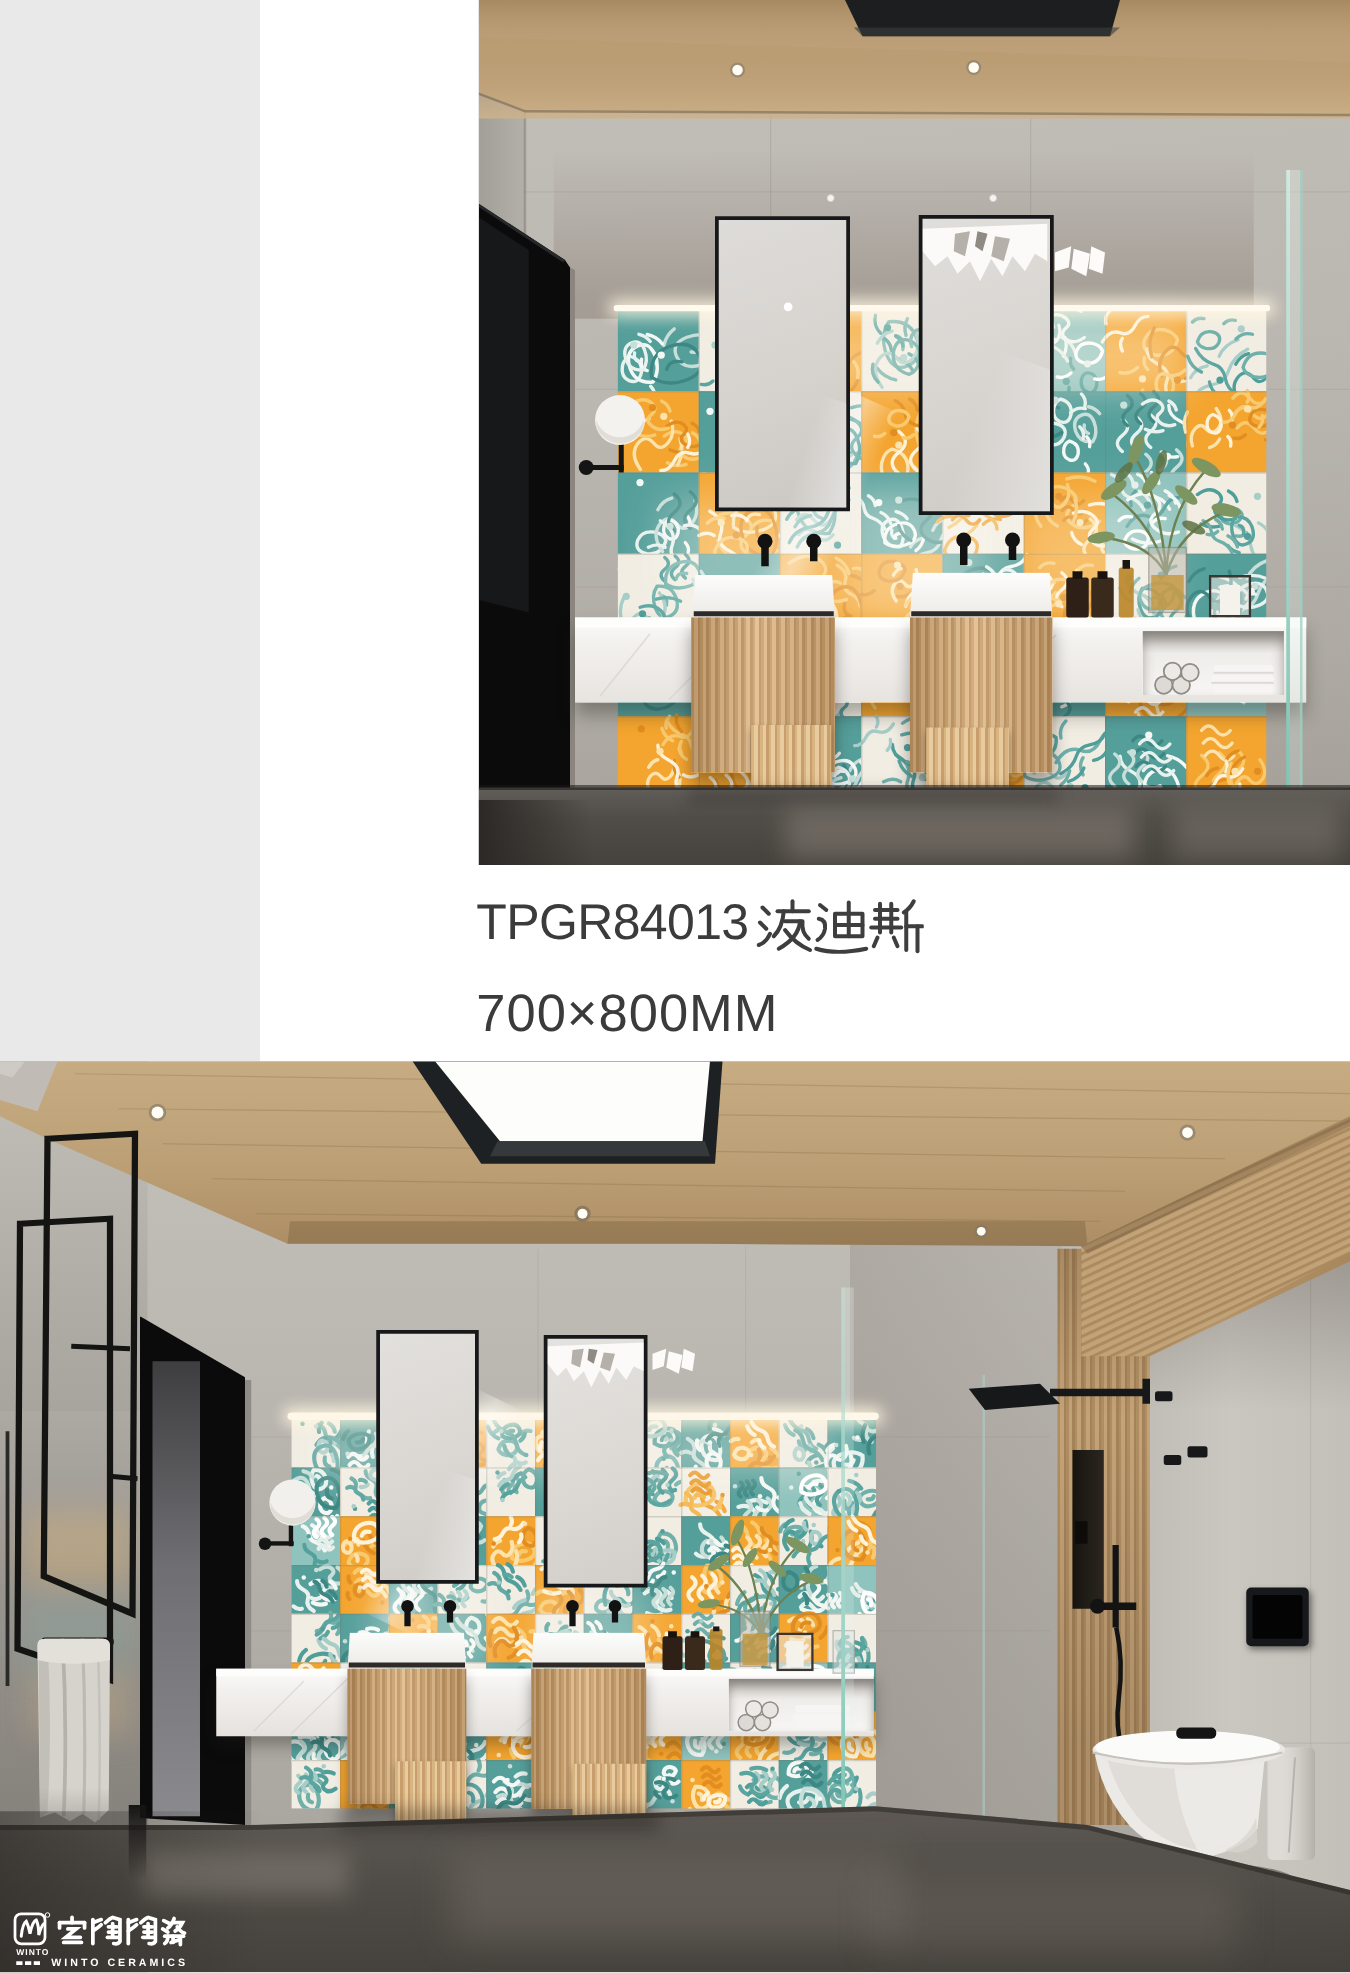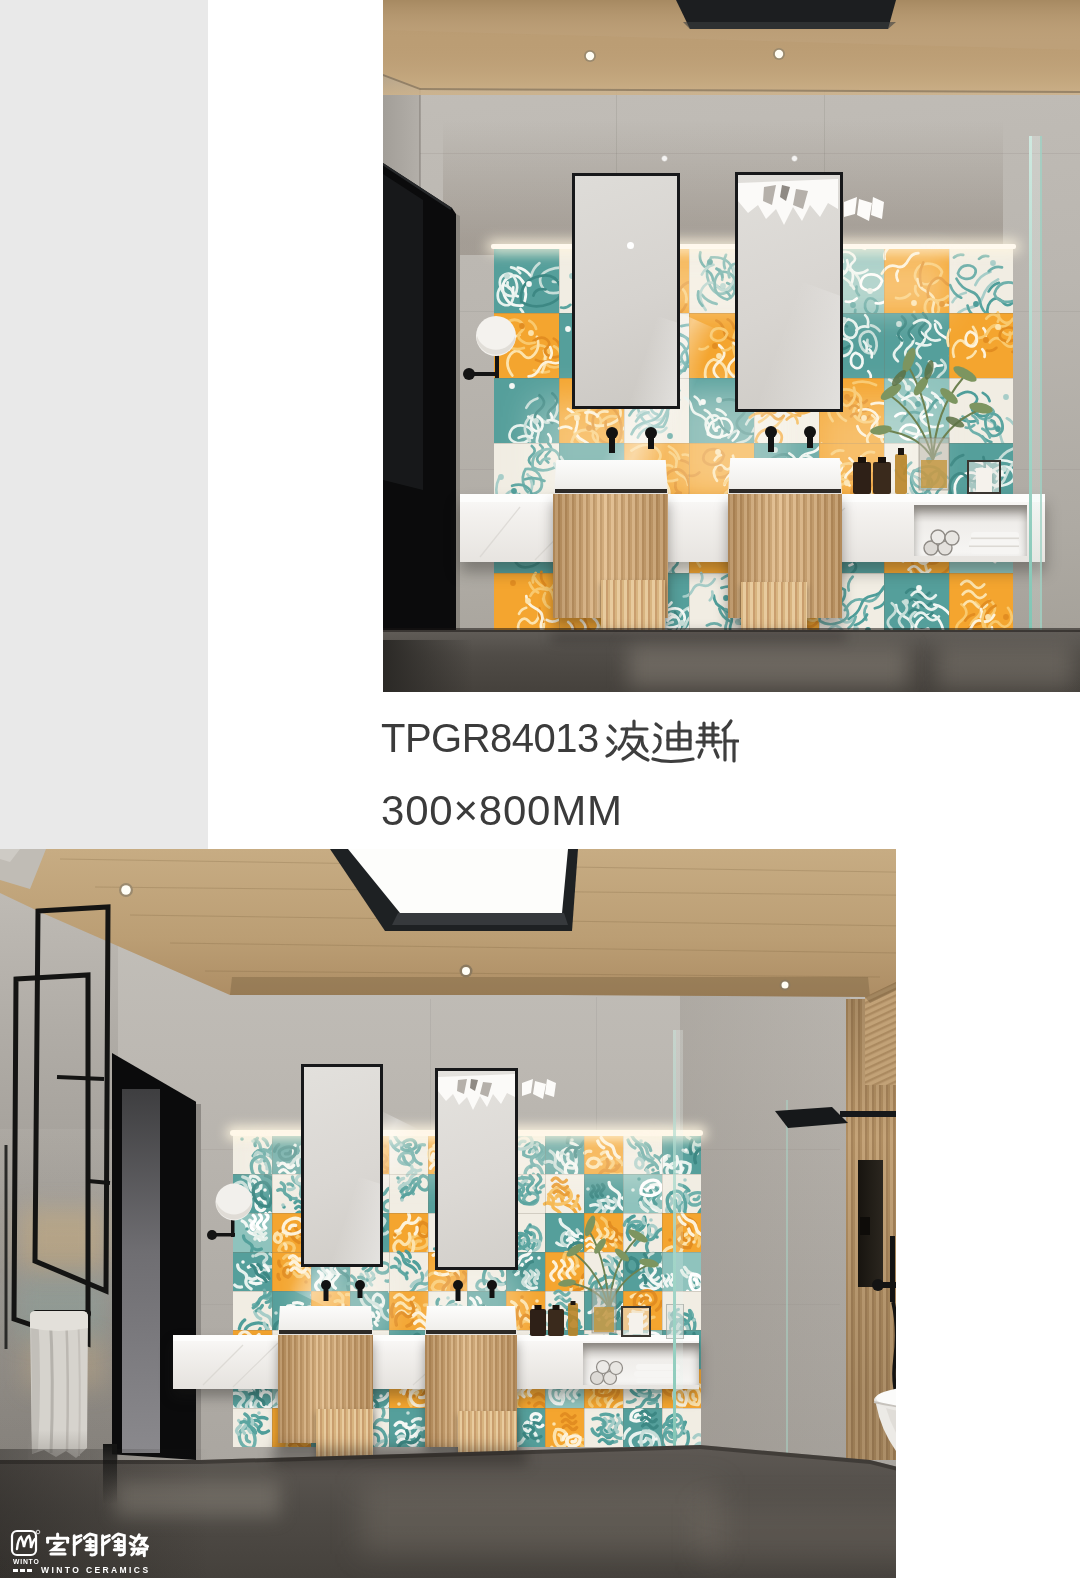--- a/index.html
+++ b/index.html
@@ -1,19 +1,19 @@
 <!DOCTYPE html>
 <html><head><meta charset="utf-8">
 <style>
 html,body{margin:0;padding:0;background:#fff;}
 body{width:1080px;height:1578px;position:relative;overflow:hidden;font-family:"Liberation Sans",sans-serif;}
 .abs{position:absolute;}
 #strip{left:0;top:0;width:208px;height:849px;background:#e9e9e9;}
 #p1{left:383px;top:0;width:697px;height:692px;overflow:hidden;background:linear-gradient(175deg,#c3bfb9 0%,#bab6b0 45%,#aeaaa3 78%,#a19d95 100%);}
-#p2{left:0;top:849px;width:896px;height:729px;overflow:hidden;background:#e5e5e5;}
+#p2{left:0;top:849px;width:1080px;height:729px;overflow:hidden;background:#e5e5e5;}
 .cap1{left:381px;top:716px;font-size:40px;letter-spacing:-0.5px;color:#3b3b3b;}
 .cap2{left:381px;top:787px;font-size:42px;letter-spacing:0.8px;color:#3b3b3b;}
 </style></head>
 <body>
 <div id="strip" class="abs"></div>
 
 <div id="p1" class="abs">
 
   <div class="abs" style="left:233px;top:90px;width:1px;height:540px;background:rgba(60,55,50,.10)"></div>
   <div class="abs" style="left:441px;top:90px;width:1px;height:540px;background:rgba(60,55,50,.10)"></div>
@@ -732,21 +732,21 @@
   <div class="abs" style="left:0;top:630px;width:697px;height:62px;background:linear-gradient(180deg,#615d58 0%,#504c47 40%,#45413c 100%);"></div>
   <div class="abs" style="left:0;top:628px;width:697px;height:4px;background:rgba(25,22,20,.55);"></div>
   <div class="abs" style="left:0px;top:640px;width:90px;height:52px;background:linear-gradient(90deg,#2b2926,rgba(43,41,38,0));"></div>
   <div class="abs" style="left:168px;top:632px;width:295px;height:11px;background:rgba(30,28,25,.30);filter:blur(6px);"></div>
   <div class="abs" style="left:245px;top:646px;width:280px;height:42px;background:rgba(172,164,152,.33);filter:blur(10px);"></div>
   <div class="abs" style="left:555px;top:645px;width:135px;height:44px;background:rgba(175,167,155,.25);filter:blur(10px);"></div>
   <div class="abs" style="left:0;top:0;width:697px;height:692px;background:radial-gradient(130% 110% at 50% 42%,rgba(0,0,0,0) 62%,rgba(25,22,18,.16) 100%);"></div>
 </div>
 
 <div class="abs cap1">TPGR84013<span style="letter-spacing:0"> </span></div>
-<div class="abs cap2">300×800MM</div>
+<div class="abs cap2">700×800MM</div>
 <svg class="abs" style="left:605px;top:716px" width="134" height="52" viewBox="0 0 134 52">
   <g stroke="#3e3e3e" stroke-width="3.2" fill="none" stroke-linecap="round" stroke-linejoin="round">
 
     <path d="M5 10 L10 15"></path>
       <path d="M3 22 L8 27"></path>
       <path d="M2 40 Q8 38 11 31"></path>
     <path d="M17 13 H42"></path>
       <path d="M29 5 V13"></path>
     <path d="M22 13 Q21 26 14 33"></path>
     <path d="M23 21 H37 Q36 30 42 35"></path>

